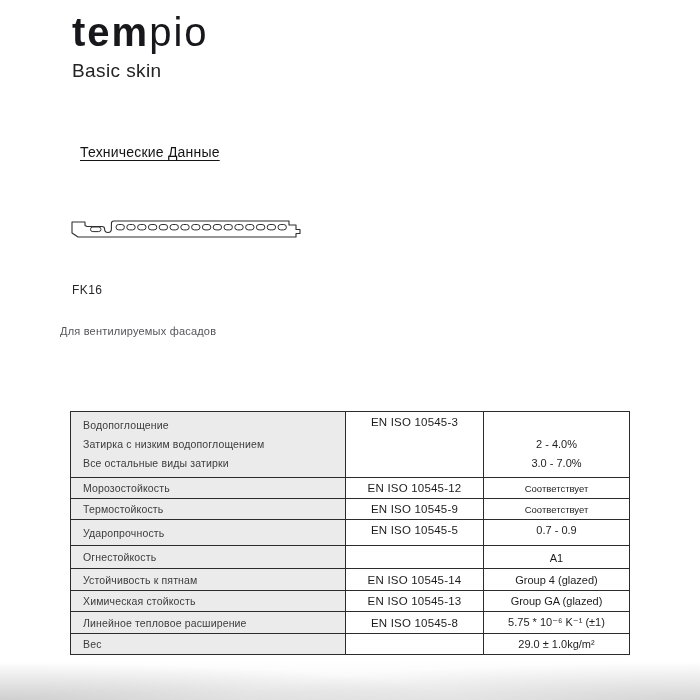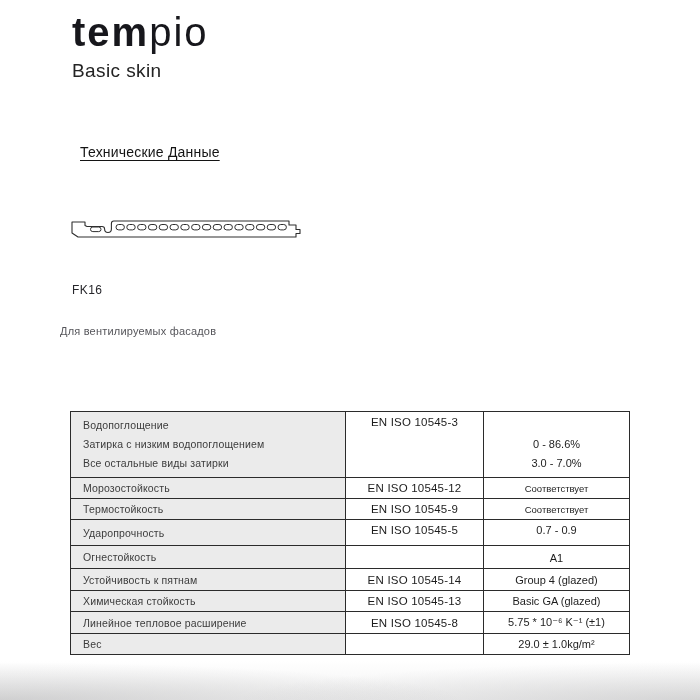--- a/index.html
+++ b/index.html
@@ -91,21 +91,21 @@
     <tbody>
       <tr class="r0">
         <td class="c1">
           <div class="ln">Водопоглощение</div>
           <div class="ln">Затирка с низким водопоглощением</div>
           <div class="ln">Все остальные виды затирки</div>
         </td>
         <td class="c2 vtop">EN ISO 10545-3</td>
         <td class="c3 vtop">
           <div class="ln"></div>
-          <div class="ln">0 - 86.6%</div>
+          <div class="ln">2 - 4.0%</div>
           <div class="ln">3.0 - 7.0%</div>
         </td>
       </tr>
       <tr class="r2">
         <td class="c1">Морозостойкость</td>
         <td class="c2">EN ISO 10545-12</td>
         <td class="c3 small">Соответствует</td>
       </tr>
       <tr class="r3">
         <td class="c1">Термостойкость</td>
@@ -123,21 +123,21 @@
         <td class="c3 vbottom">A1</td>
       </tr>
       <tr class="r6">
         <td class="c1">Устойчивость к пятнам</td>
         <td class="c2">EN ISO 10545-14</td>
         <td class="c3">Group 4 (glazed)</td>
       </tr>
       <tr class="r7">
         <td class="c1">Химическая стойкость</td>
         <td class="c2">EN ISO 10545-13</td>
-        <td class="c3">Basic GA (glazed)</td>
+        <td class="c3">Group GA (glazed)</td>
       </tr>
       <tr class="r8">
         <td class="c1">Линейное тепловое расширение</td>
         <td class="c2">EN ISO 10545-8</td>
         <td class="c3">5.75 * 10⁻⁶ K⁻¹ (±1)</td>
       </tr>
       <tr class="r9">
         <td class="c1">Вес</td>
         <td class="c2"></td>
         <td class="c3">29.0 ± 1.0kg/m²</td>

